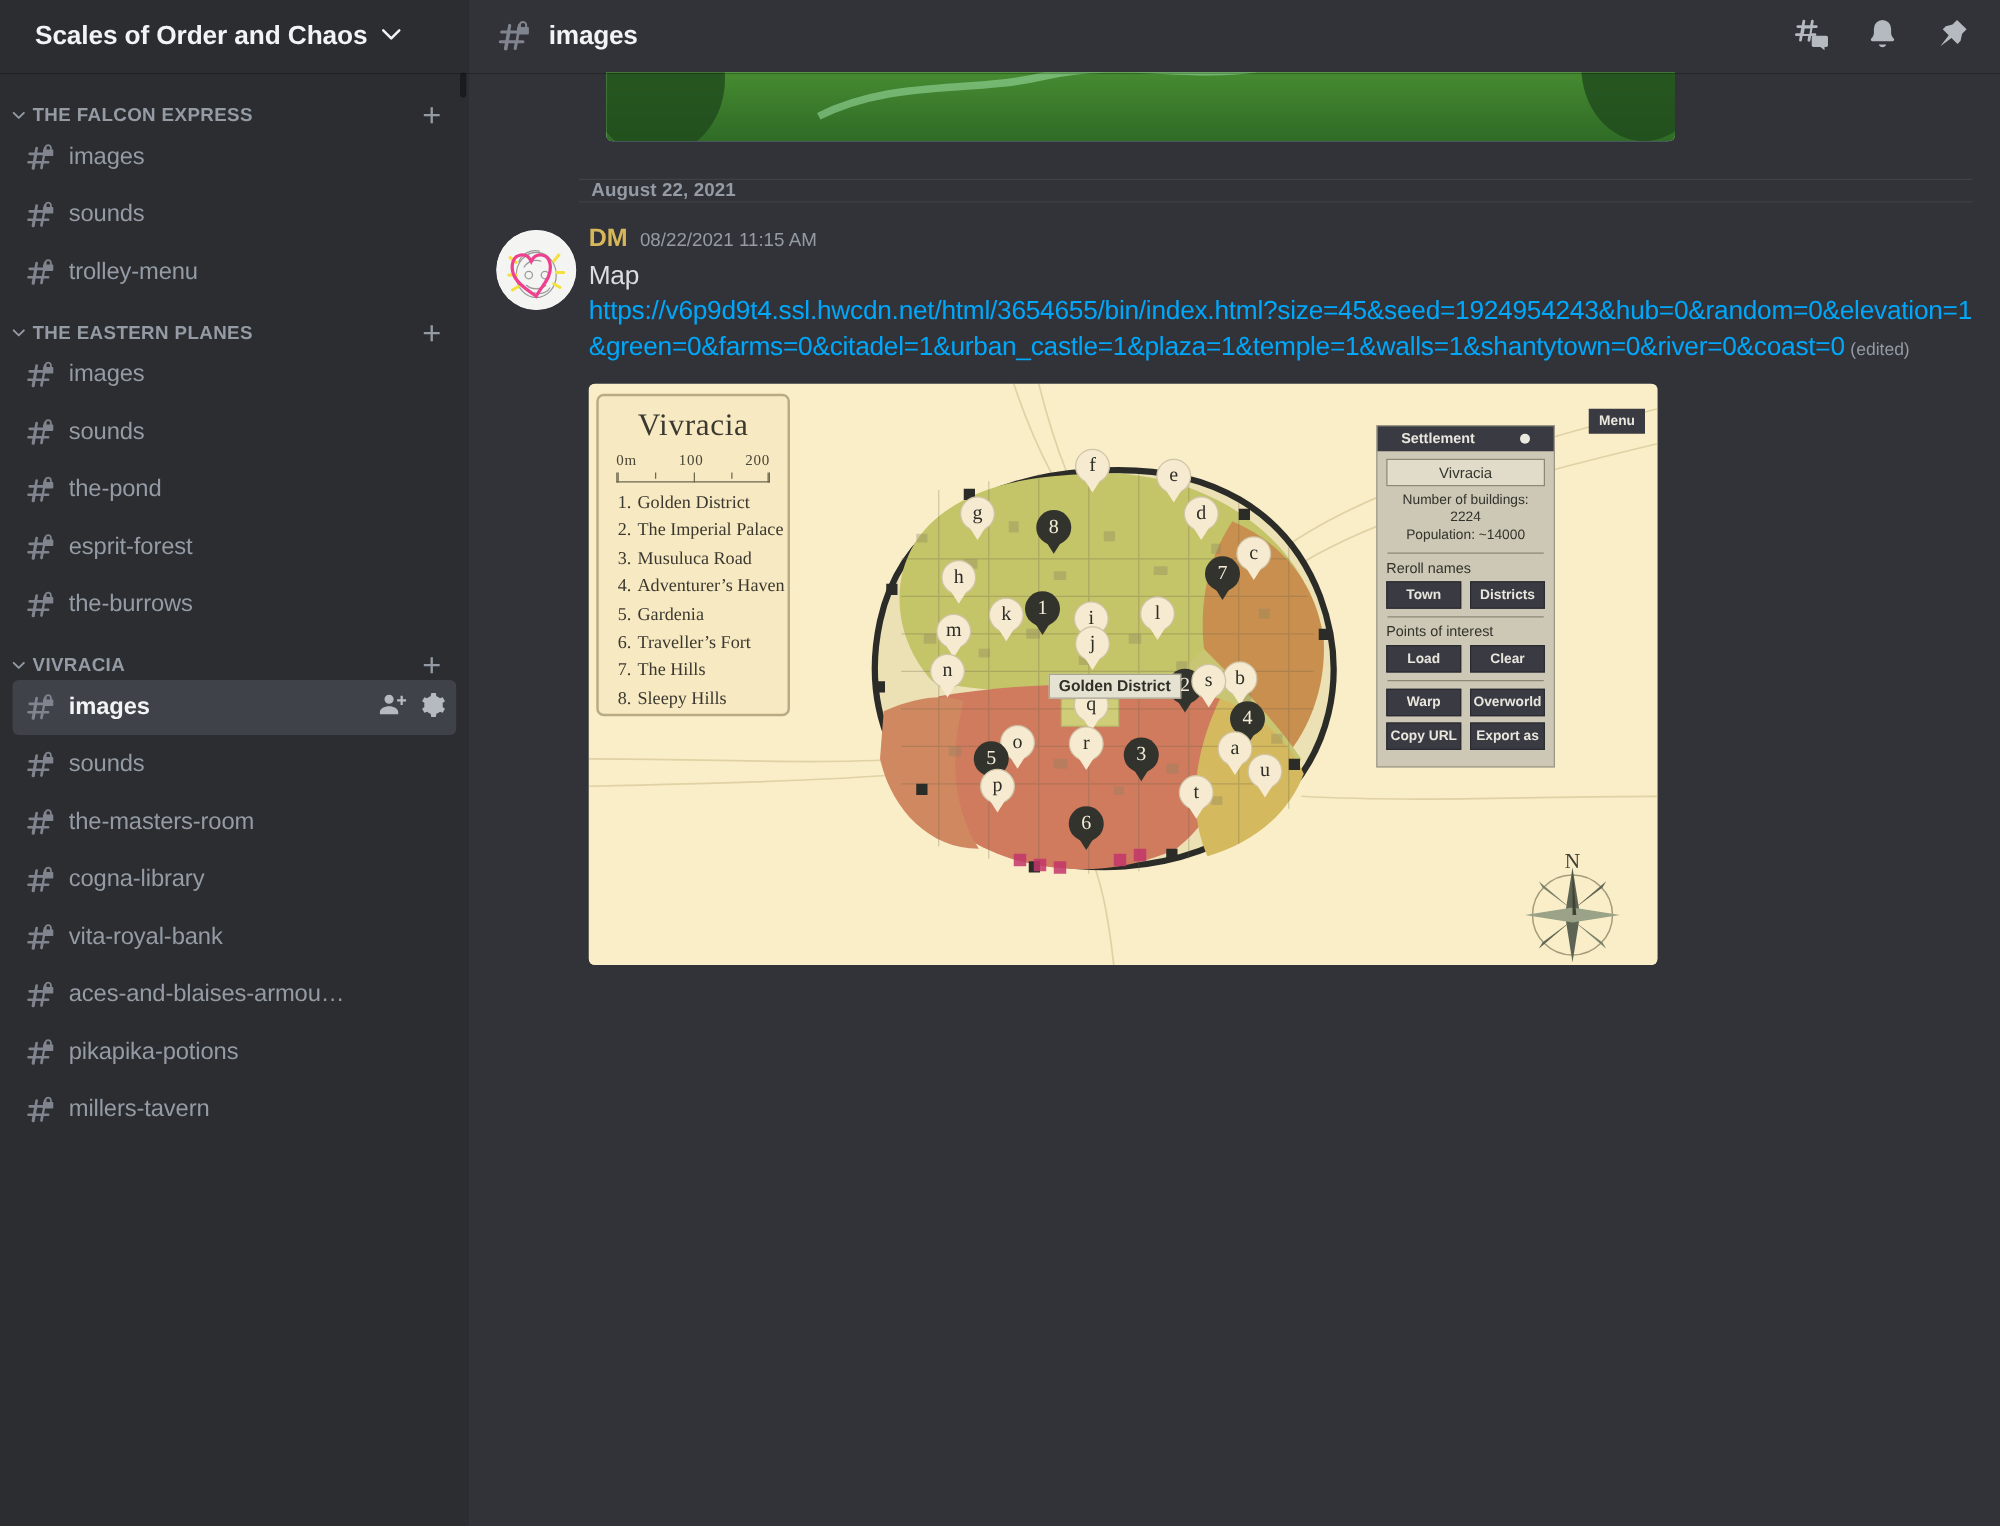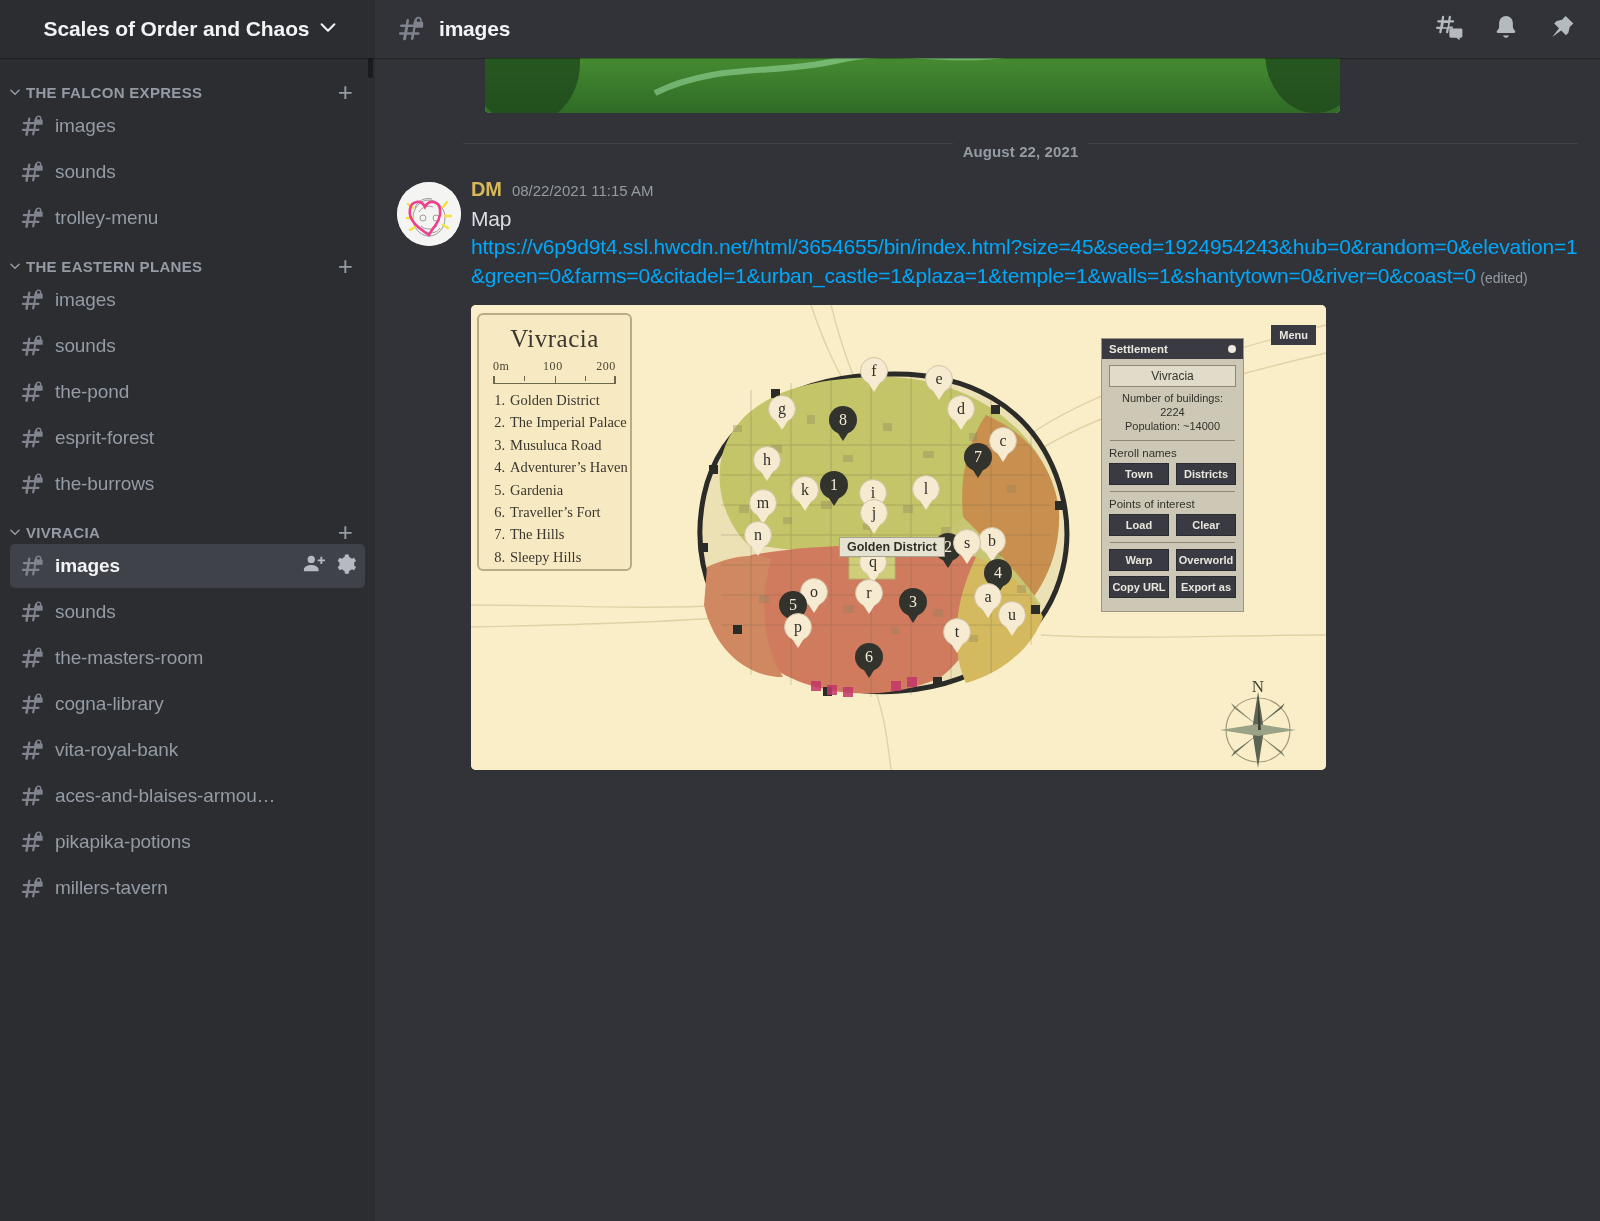--- a/index.html
+++ b/index.html
@@ -17,21 +17,21 @@
   
   .sidebar {
     width: 375px; flex: 0 0 375px;
     background: #2b2d31;
     display: flex; flex-direction: column;
     position: relative;
     overflow: hidden;
   }
   .guild-header {
     height: 58px; flex: 0 0 58px;
-    display: flex; align-items: center; justify-content: center;
+    display: flex; align-items: center; justify-content: flex-start;
     padding: 0 20px 0 28px;
     box-shadow: 0 1px 0 rgba(0,0,0,.22), 0 1.5px 0 rgba(0,0,0,.08);
     cursor: pointer;
     position: relative; z-index: 5;
   }
   .guild-name {
     color: #f2f3f5; font-size: 21px; font-weight: bold;
     white-space: nowrap; overflow: hidden; text-overflow: ellipsis;
     letter-spacing: -.1px;
   }
@@ -100,20 +100,21 @@
   .attach-img-wrap { padding: 0 0 0 110px; }
   .landscape {
     width: 855px; height: 450px; margin-top: -395px;
     border-radius: 5px; overflow: hidden; position: relative;
     background: #8fb6c9;
   }
 
   .divider {
     display: flex; 
     margin: 30px 22px 0 88px;
+    flex-direction: column;
   }
   .divider .line { flex: 1 1 auto; height: 1px; background: #3f4147; }
   .divider .label {
     color: #949ba4; font-size: 15px; font-weight: bold;
     padding: 0 10px; letter-spacing: .1px;
   }
 
   .msg { display: flex; padding: 18px 22px 0 22px; }
   .avatar-col { flex: 0 0 68px; padding-top: 4px; }
   .avatar {
@@ -164,21 +165,21 @@
   .legend-list li .n { display: inline-block; width: 14px; text-align: right; margin-right: 5px; }
 
   .panel {
     position: absolute; right: 82px; top: 33px;
     width: 143px;
     background: #ccc8b5; border: 1px solid #9b9784;
     font-family: "Liberation Sans", sans-serif;
   }
   .panel-title {
     background: #3a3a42; color: #e8e6dd; font-size: 11.5px; font-weight: 600;
-    padding: 4px 7px; display: flex; align-items: center; justify-content: space-between;
+    padding: 4px 19px; display: flex; align-items: center; justify-content: space-between;
   }
   .panel-dot { width: 8px; height: 8px; border-radius: 50%; background: #eceade; }
   .panel-body { padding: 6px 7px 8px 7px; }
   .panel-input {
     background: #e0dcc9; border: 1px solid #8c8873; color: #35352e;
     font-size: 12px; text-align: center; padding: 3px 0; margin-bottom: 4px;
   }
   .panel-stat { font-size: 11px; color: #32322b; text-align: center; line-height: 1.3; }
   .panel-sep { height: 1px; background: #8c8873; margin: 6px 1px; }
   .panel-label { font-size: 11.5px; color: #32322b; margin-bottom: 4px; }

